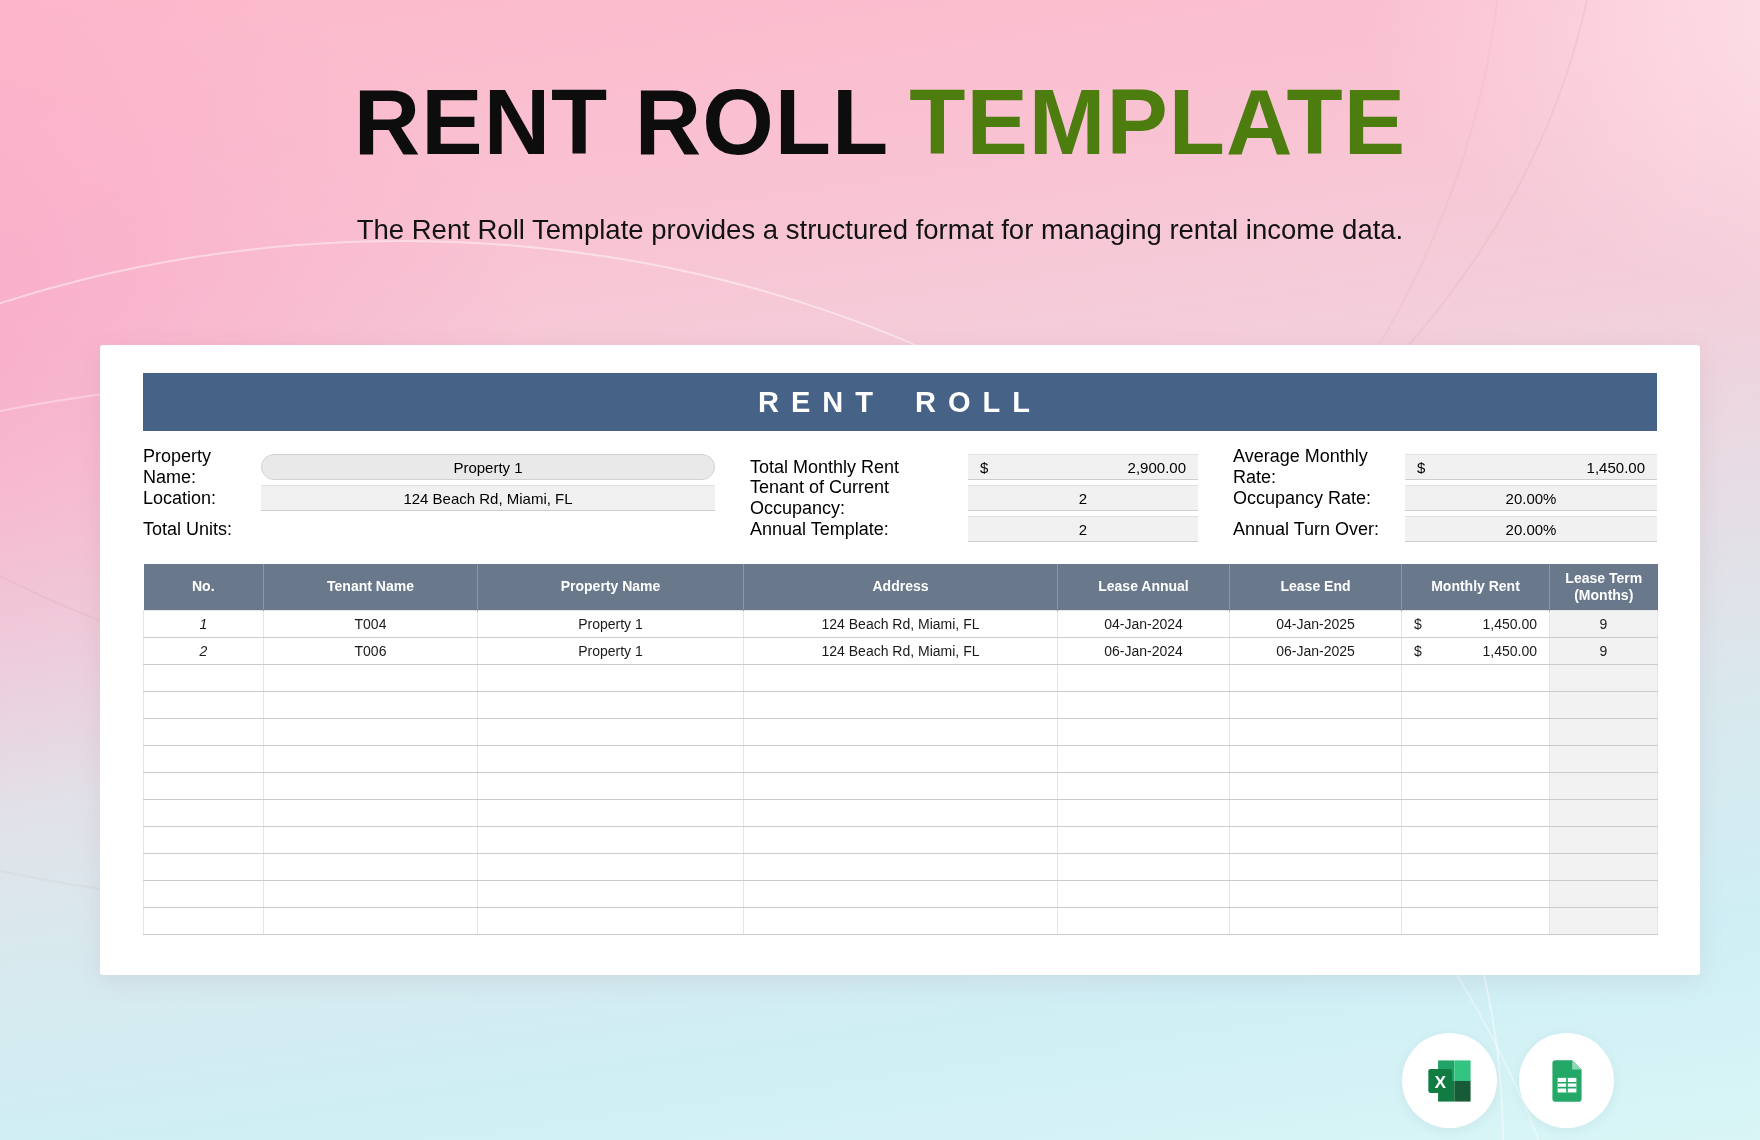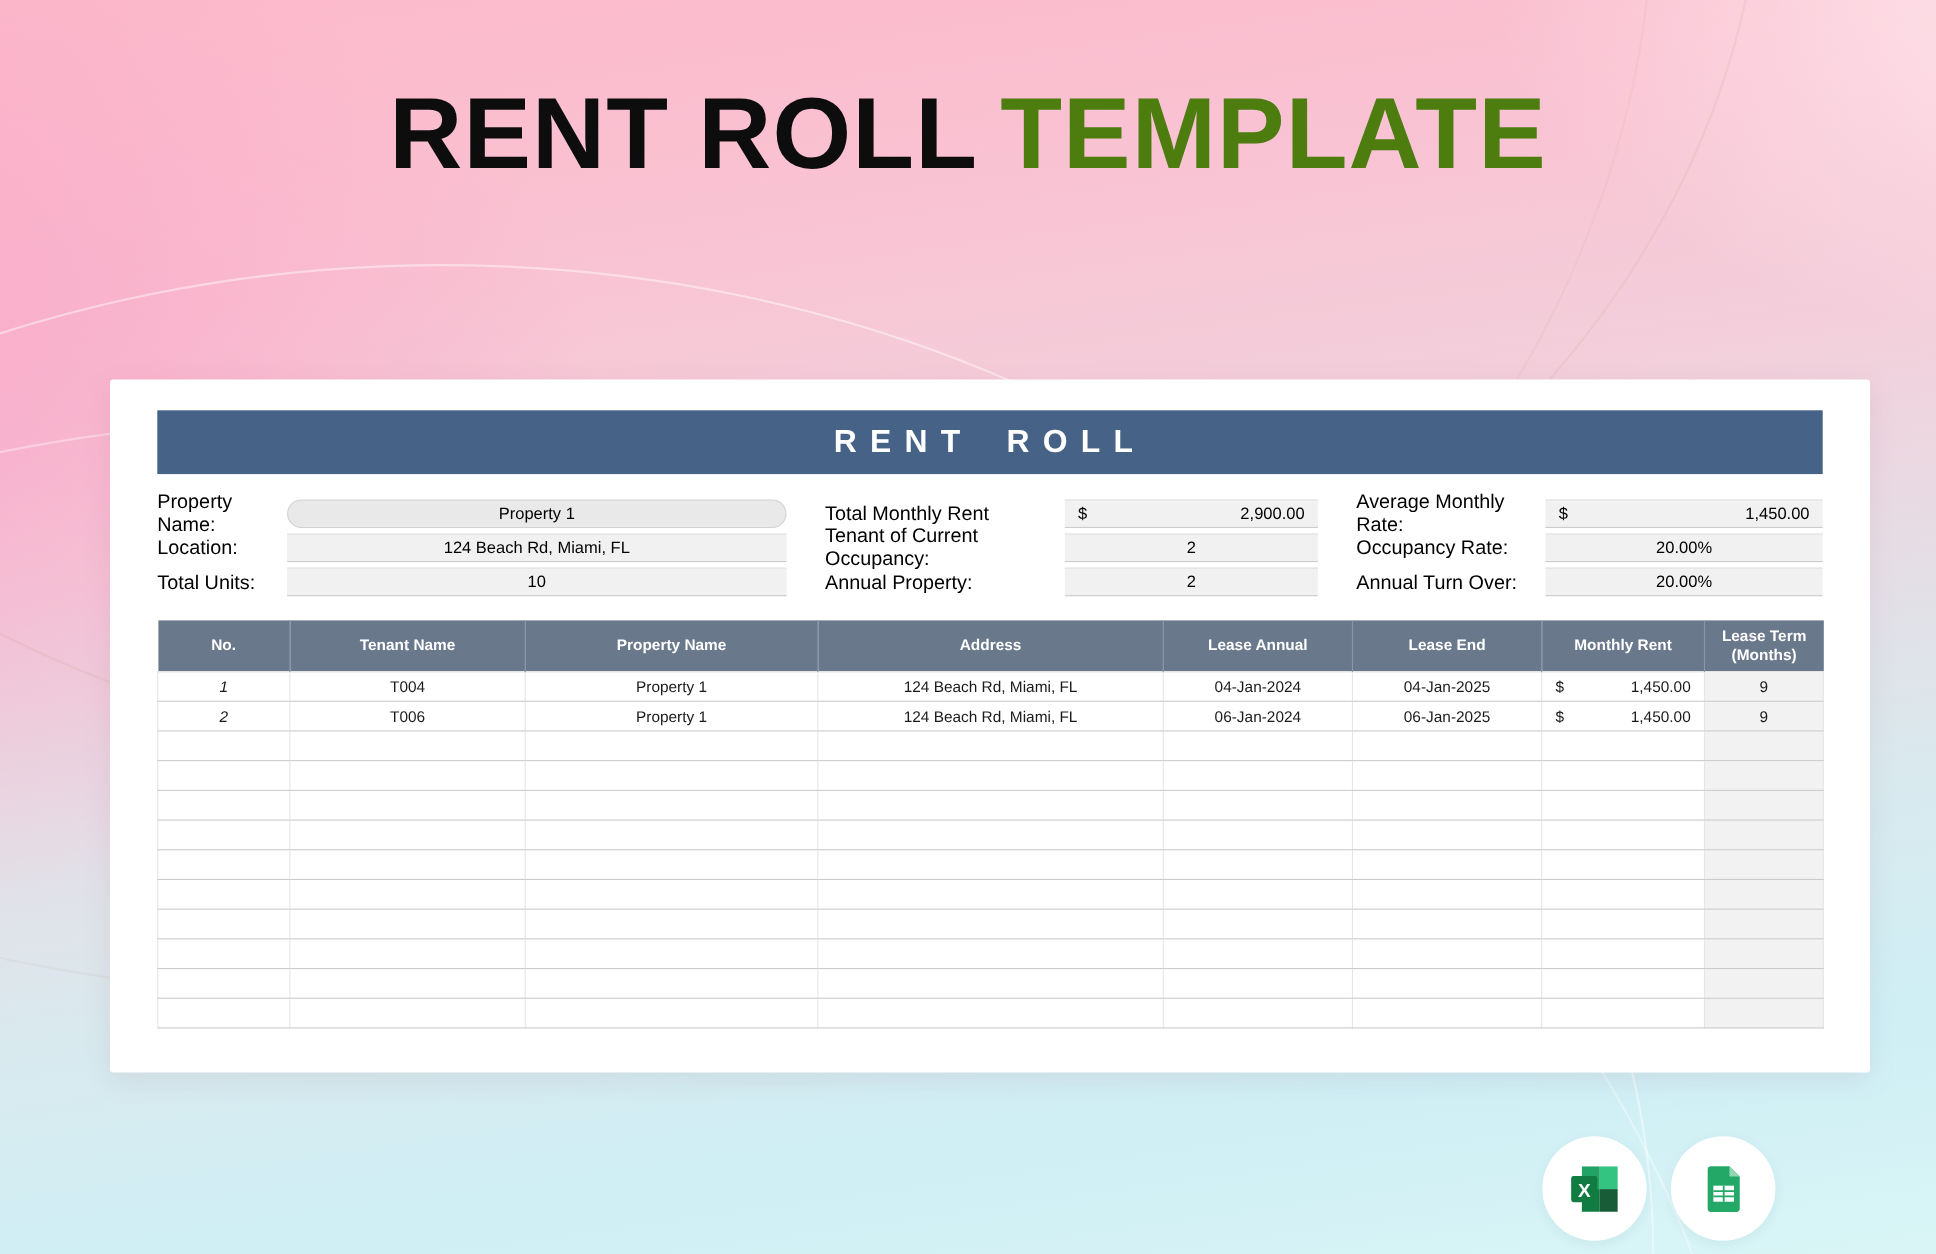--- a/index.html
+++ b/index.html
@@ -58,52 +58,50 @@
 
 <div class="bg">
   <div class="swirl s1"></div>
   <div class="swirl s2"></div>
   <div class="swirl s3"></div>
   <div class="swirl s4"></div>
 </div>
 
 <div class="hero">
   <h1 class="title"><span>RENT ROLL</span><span class="brown" style="color: #4d7c0f;">TEMPLATE</span></h1>
+  <p class="subtitle">The Rent Roll Template provides a structured format for managing rental income data.</p>
 </div>
 
 <div class="card">
   <div class="banner" style="background: rgb(70, 98, 134);">RENT ROLL</div>
 
   <div class="info">
     <div class="group g1">
       <div class="ilabel">Property Name:</div>
       <div class="field pill">
           <span>Property 1</span>
         </div>
       <div class="ilabel">Location:</div>
       <div class="field">
           <span>124 Beach Rd, Miami, FL</span>
         </div>
       <div class="ilabel">Total Units:</div>
-      <div class="field">
-          <span>10</span>
-        </div>
     </div>
 
     <div class="group g2">
       <div class="ilabel">Total Monthly Rent</div>
       <div class="field cfield">
           <span>$</span>
           <span>2,900.00</span>
         </div>
       <div class="ilabel">Tenant of Current Occupancy:</div>
       <div class="field">
           <span>2</span>
         </div>
-      <div class="ilabel">Annual Property:</div>
+      <div class="ilabel">Annual Template:</div>
       <div class="field">
           <span>2</span>
         </div>
     </div>
 
     <div class="group g3">
       <div class="ilabel">Average Monthly Rate:</div>
       <div class="field cfield">
           <span>$</span>
           <span>1,450.00</span>

